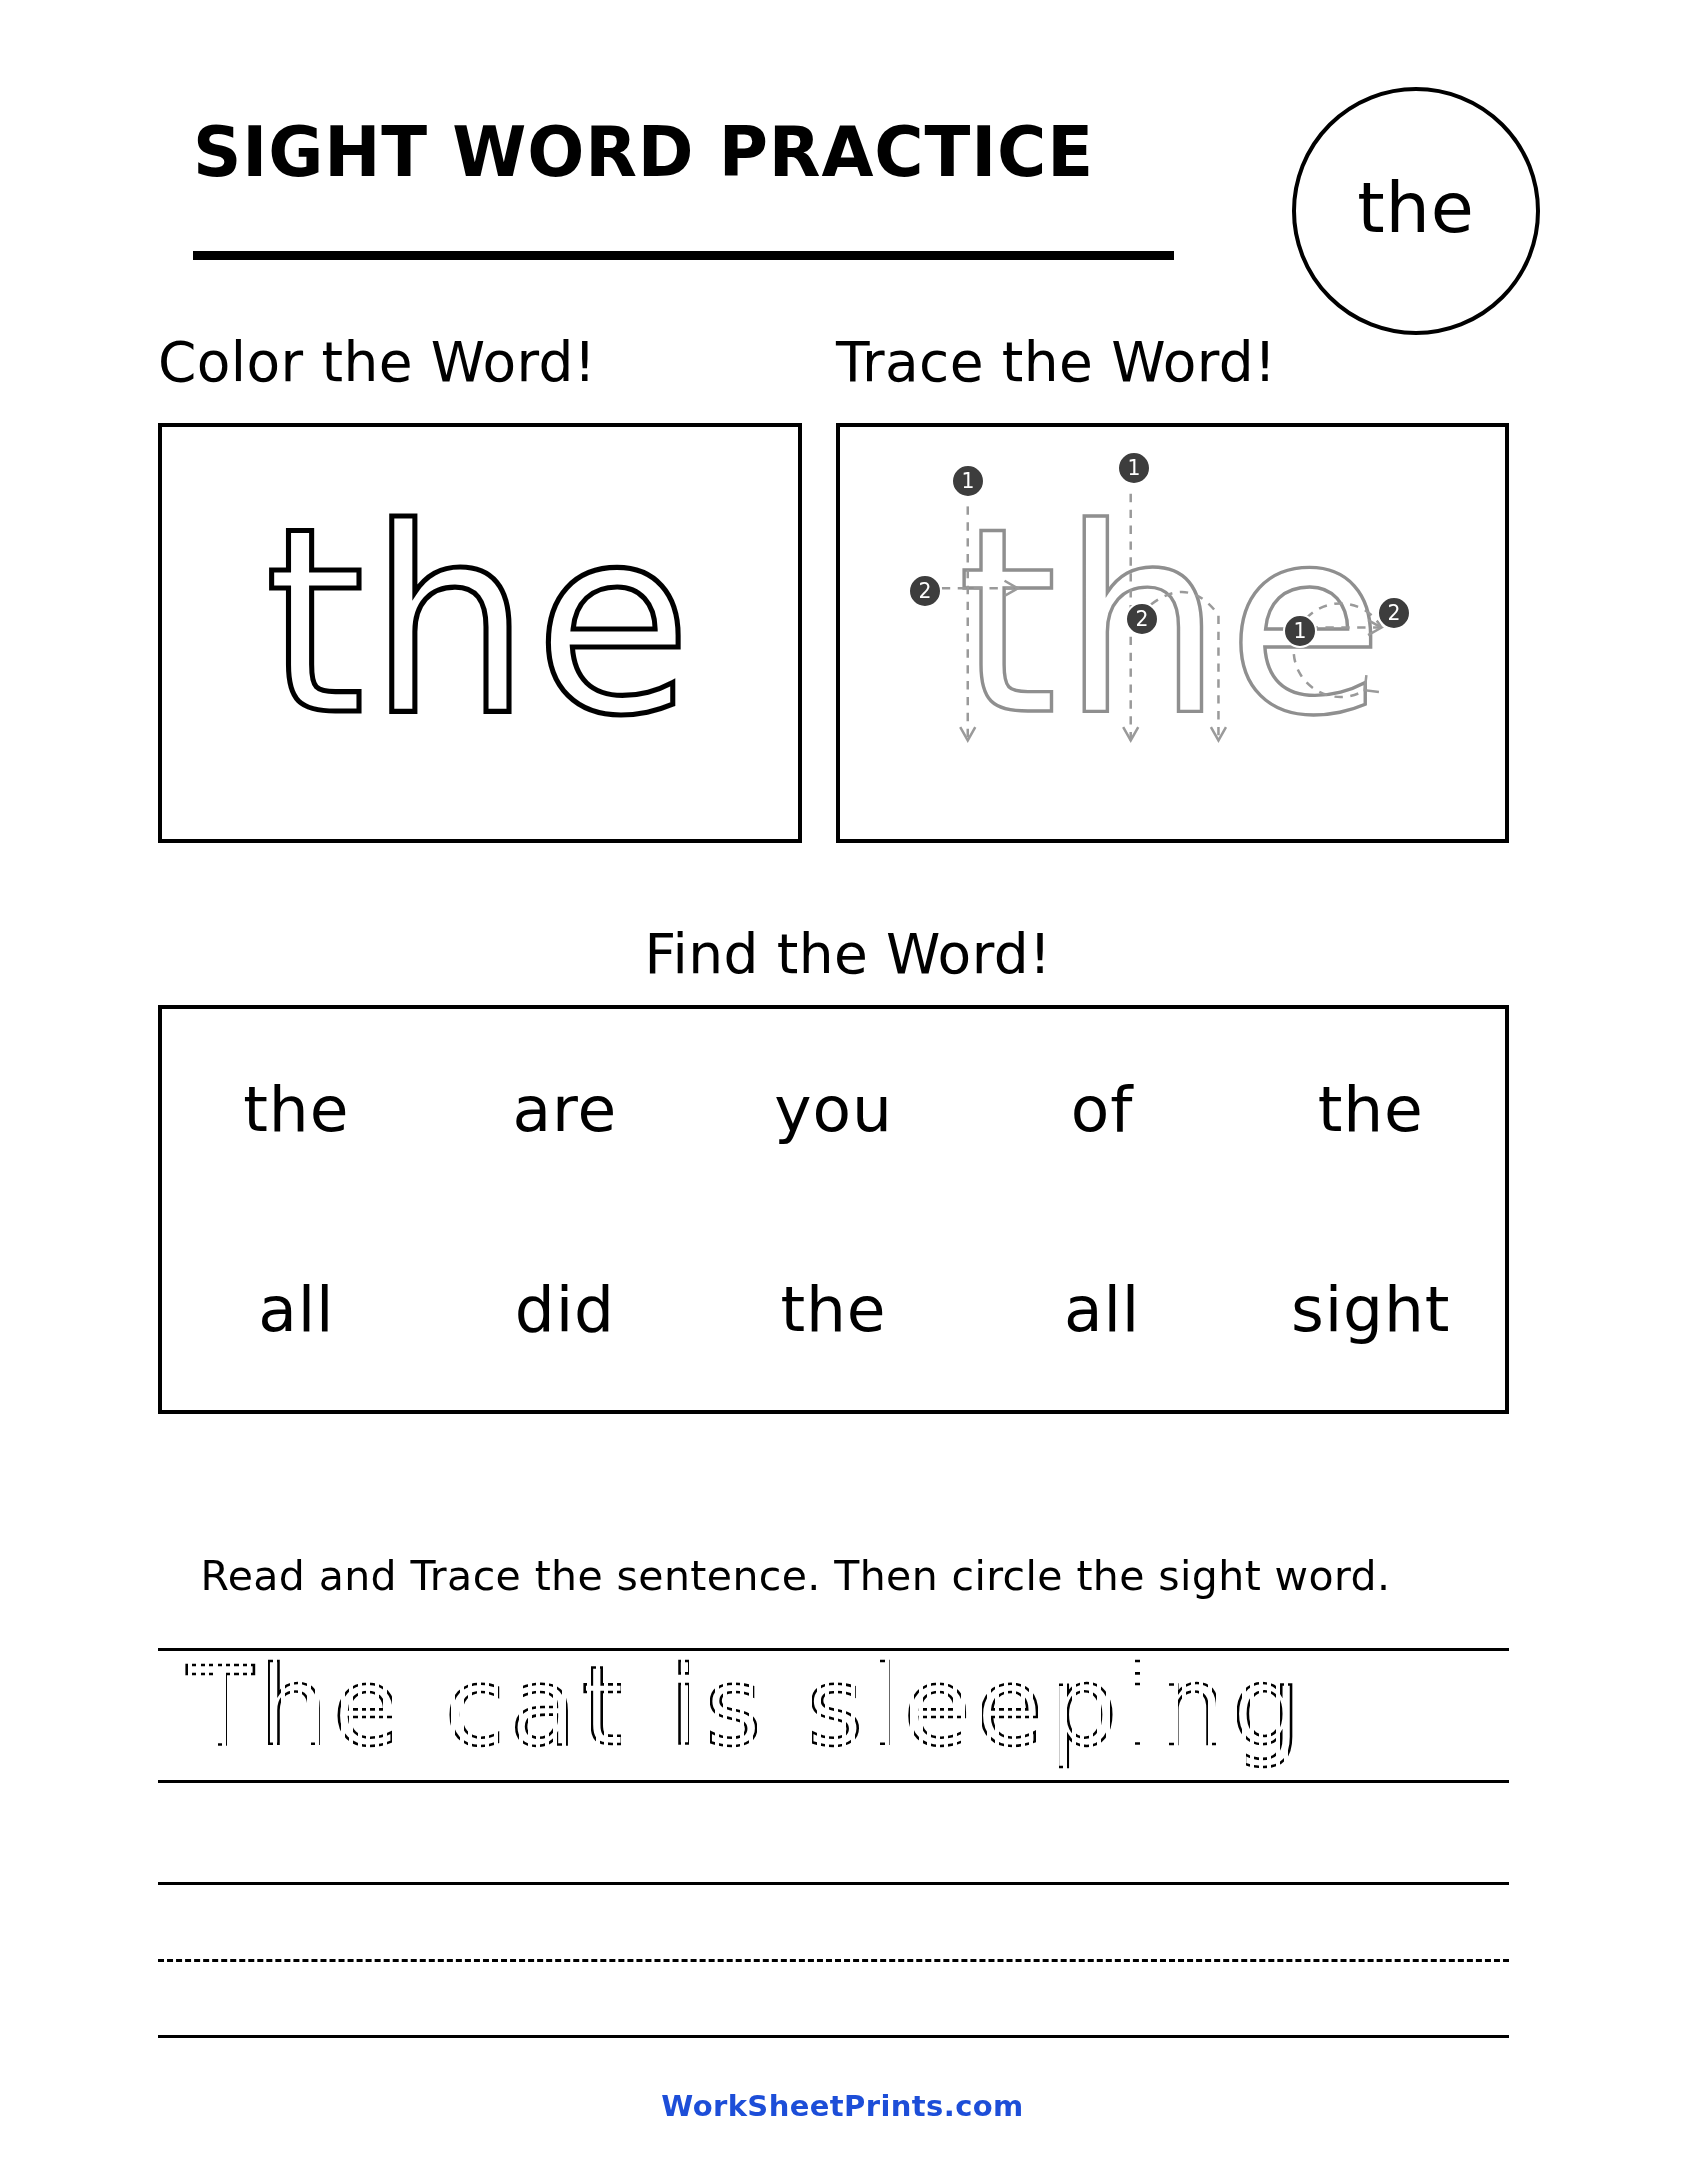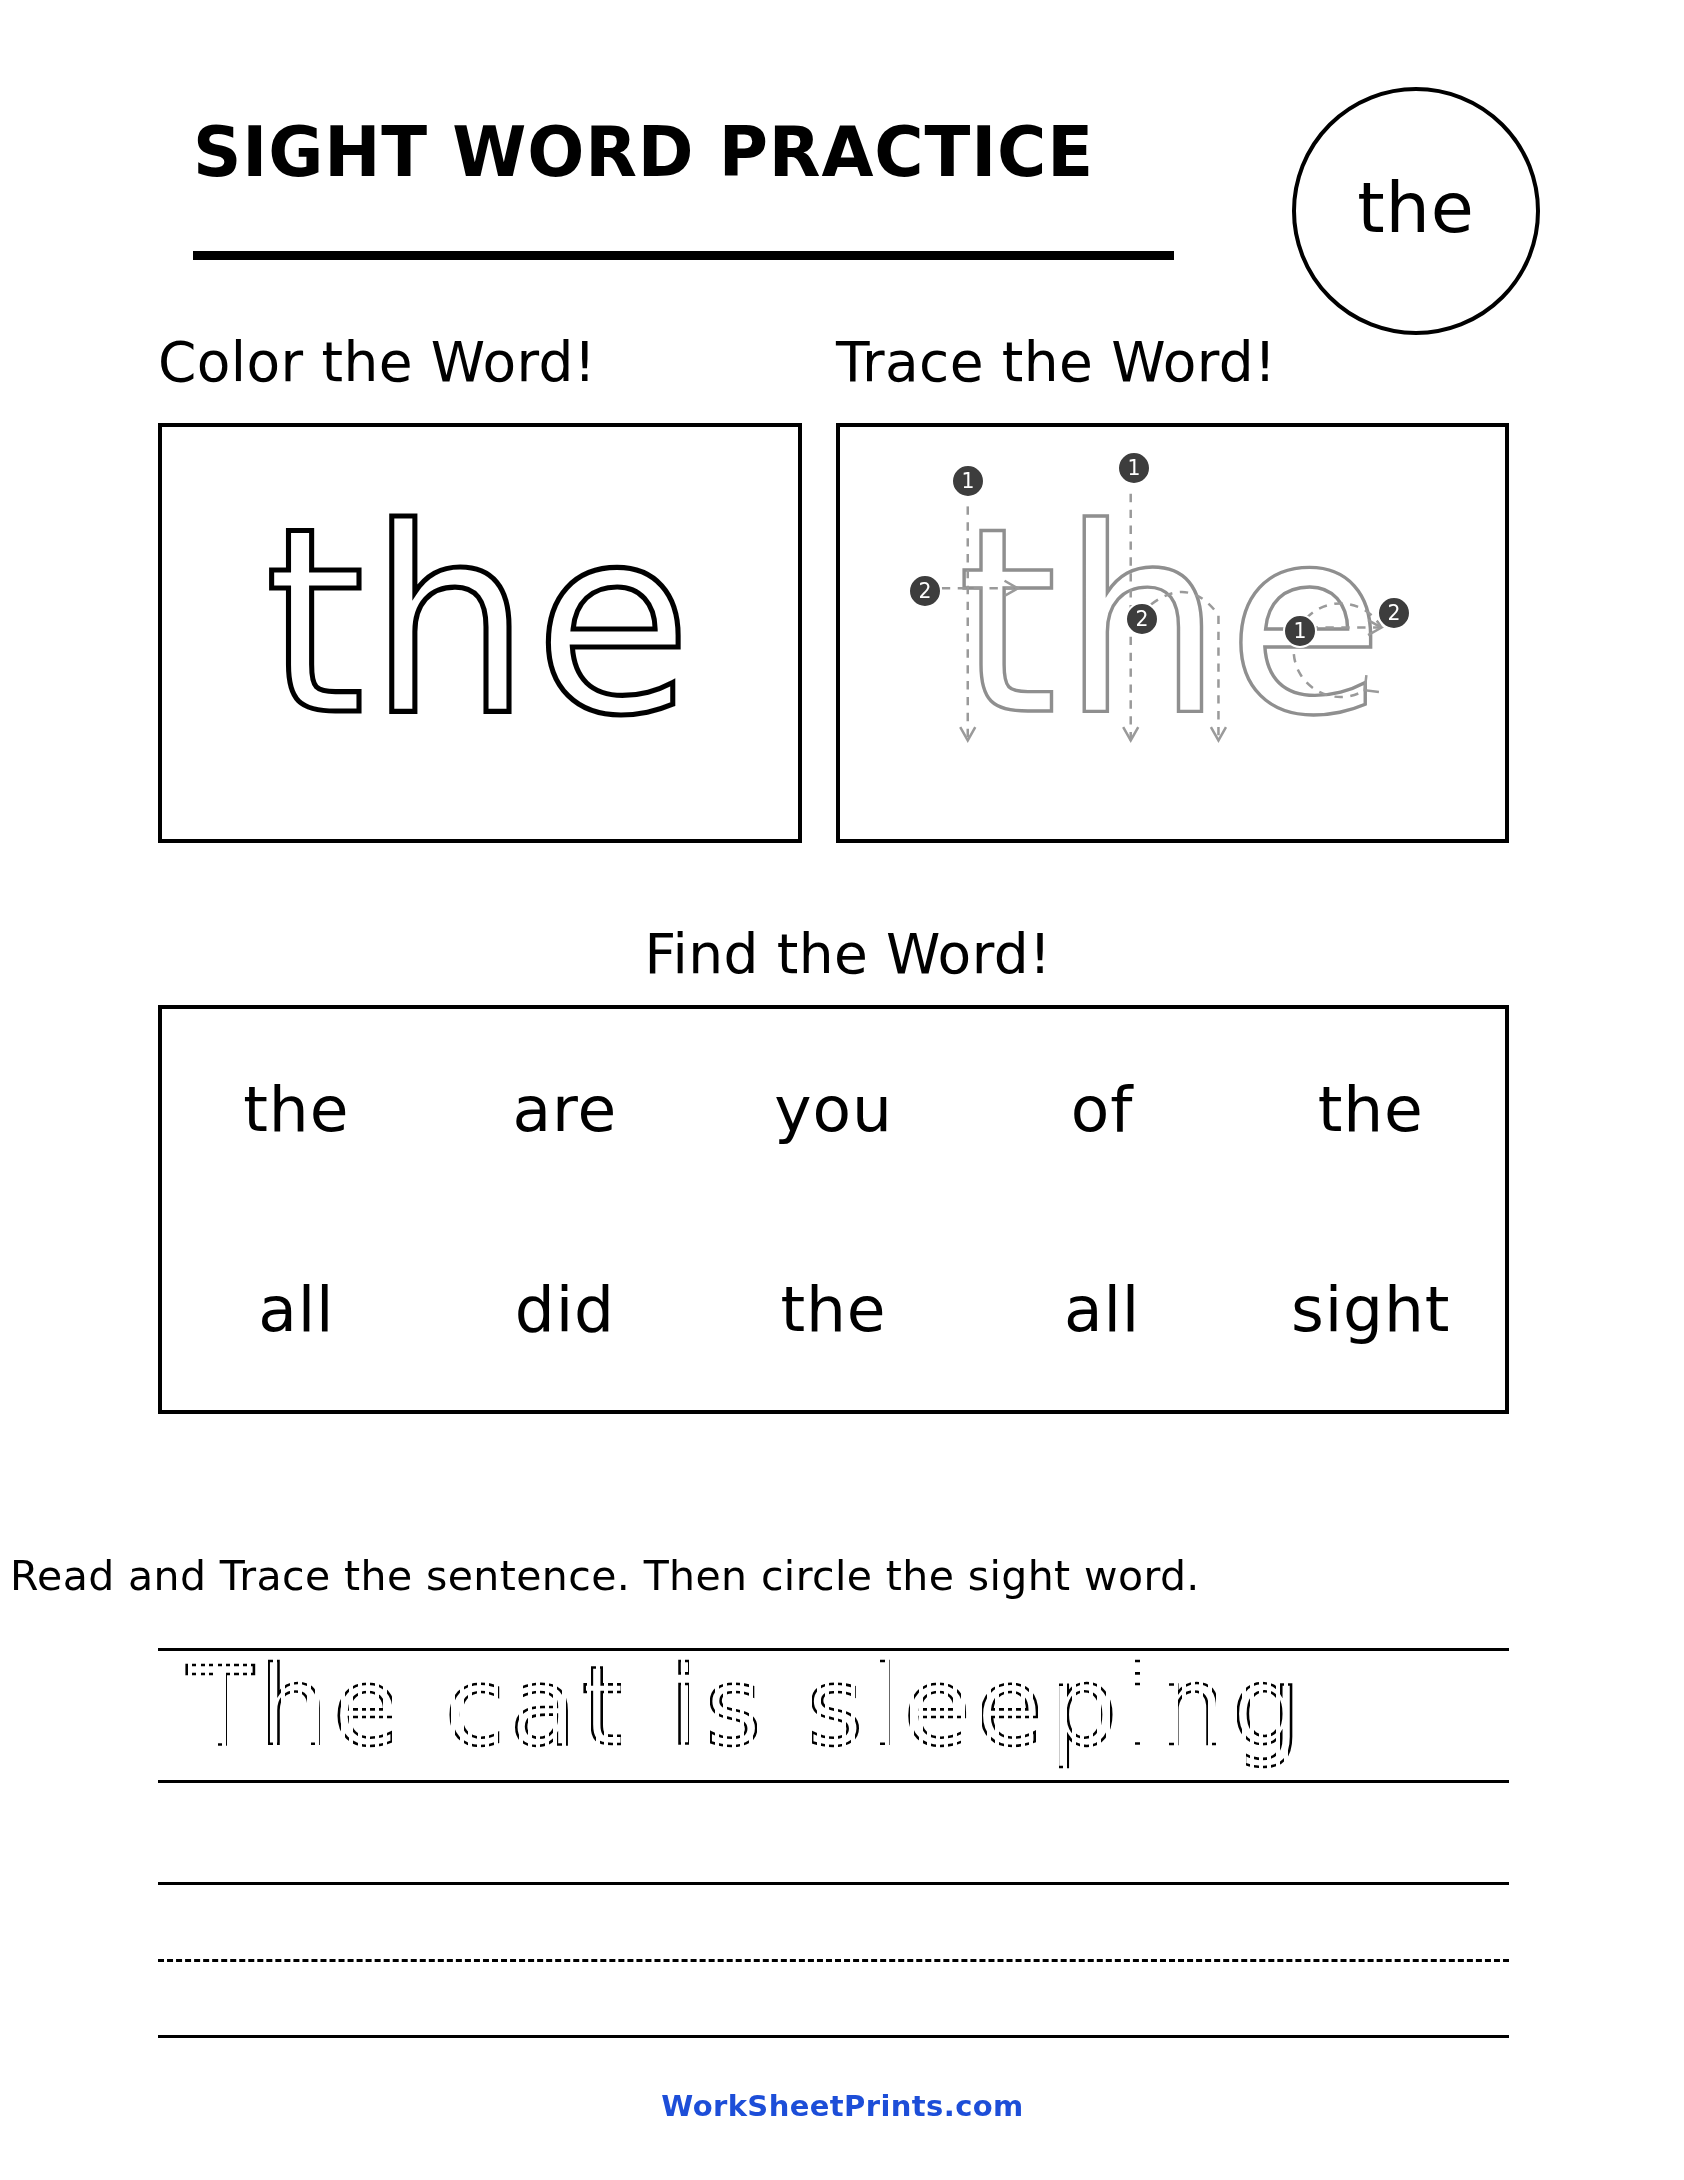--- a/index.html
+++ b/index.html
@@ -75,21 +75,21 @@
   .section-label {
     position: absolute;
     font-size: 55px;
     font-family: "DejaVu Sans", sans-serif;
     letter-spacing: 0.4px;
     white-space: nowrap;
   }
   #label-color { left: 158px; top: 330px; }
   #label-trace { left: 836px; top: 330px; text-align: center; }
   #label-find  { left: 0; top: 922px; width: 1668px; text-align: center; margin-left: 14px; }
-  #label-sentence { left: 10px; top: 1552px; width: 1583px; font-size: 41px; }
+  #label-sentence { left: 4px; top: 1552px; width: 1583px; text-align: center; font-size: 41px; }
 
   
   .box {
     position: absolute;
     border: 4.3px solid #000;
     background: #fff;
     box-sizing: border-box;
     overflow: hidden;
   }
   #box-color { left: 158px; top: 423px; width: 644px; height: 420px; }

